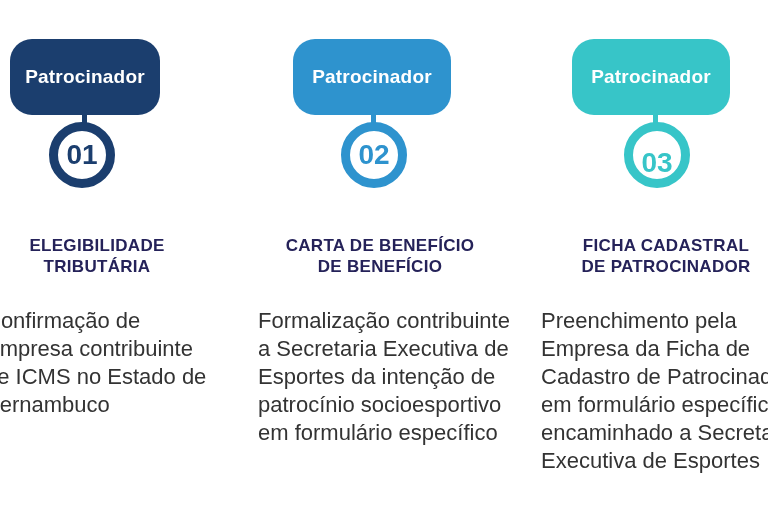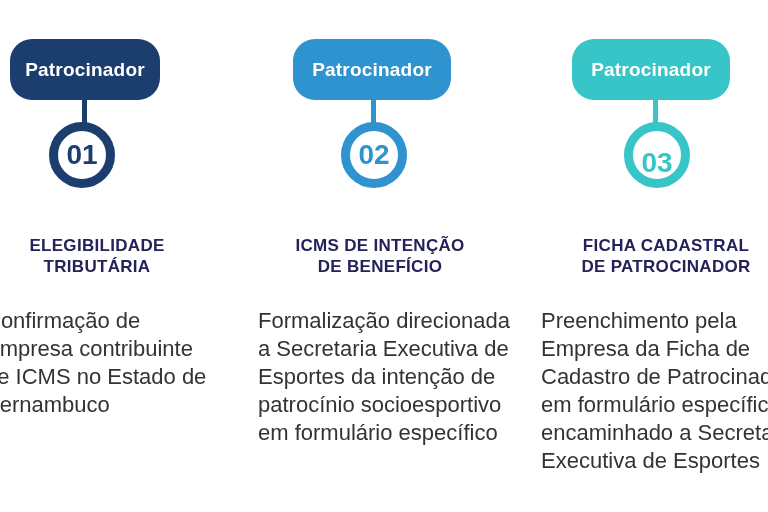--- a/index.html
+++ b/index.html
@@ -4,21 +4,21 @@
 <style>
   html,body{margin:0;padding:0;background:#ffffff;}
   #canvas{
     position:relative;
     width:768px;height:512px;
     overflow:hidden;
     background:#ffffff;
     font-family:"Liberation Sans", sans-serif;
   }
   .badge{
-    position:absolute;top:39px;height:61px;
+    position:absolute;top:39px;height:76px;
     border-radius:22px;
     color:#ffffff;font-weight:bold;font-size:19px;
     display:flex;align-items:center;justify-content:center;
     letter-spacing:0.2px;
   }
   .s1 .badge{left:10px;width:150px;}
   .s2 .badge{left:293px;width:158px;}
   .s3 .badge{left:572px;width:158px;}
 
   .connector{position:absolute;top:95px;height:30px;width:5px;}
@@ -72,23 +72,23 @@
 de ICMS no Estado de
 Pernambuco</p>
   </section>
 
   <section class="step s2">
     <div class="badge" style="background-color: rgb(46, 147, 206);">Patrocinador</div>
     <div class="connector" style="background-color: rgb(46, 147, 206);"></div>
     <div class="circle" style="border-color: rgb(46, 147, 206); color: rgb(46, 147, 206); text-align: center;">
       <span>02</span>
     </div>
-    <h2 class="title">ICMS DE INTENÇÃO
+    <h2 class="title">CARTA DE BENEFÍCIO
 DE BENEFÍCIO</h2>
-    <p class="desc">Formalização direcionada
+    <p class="desc">Formalização contribuinte
 a Secretaria Executiva de
 Esportes da intenção de
 patrocínio socioesportivo
 em formulário específico</p>
   </section>
 
   <section class="step s3">
     <div class="badge" style="background-color: rgb(55, 197, 200);">Patrocinador</div>
     <div class="connector" style="background-color: rgb(55, 197, 200);"></div>
     <div class="circle" style="border-color: rgb(55, 197, 200); color: rgb(55, 197, 200);">

